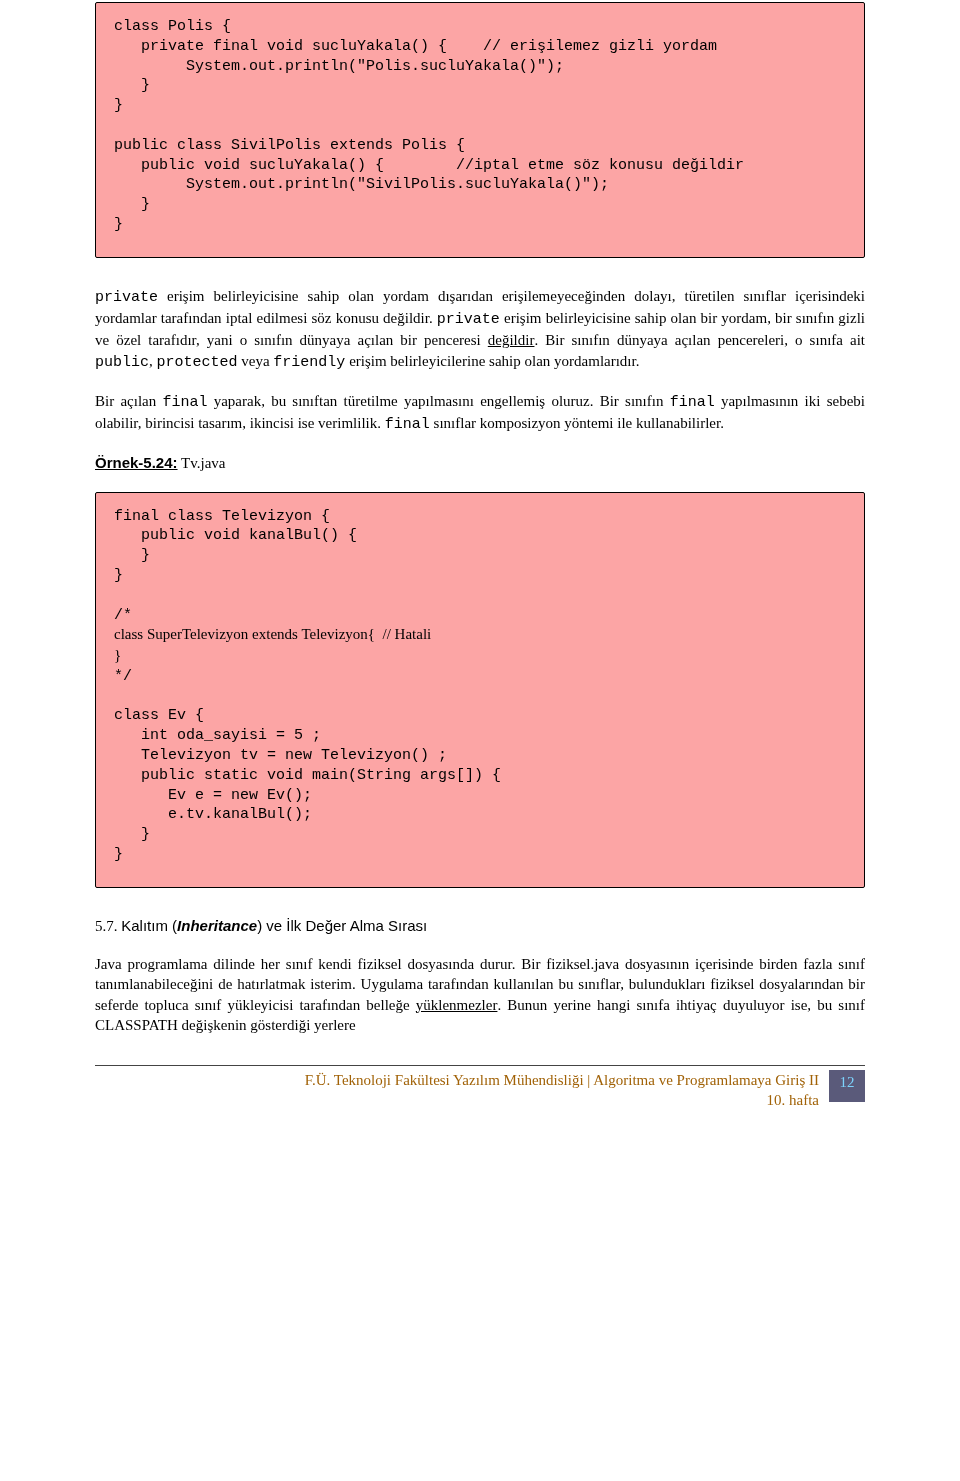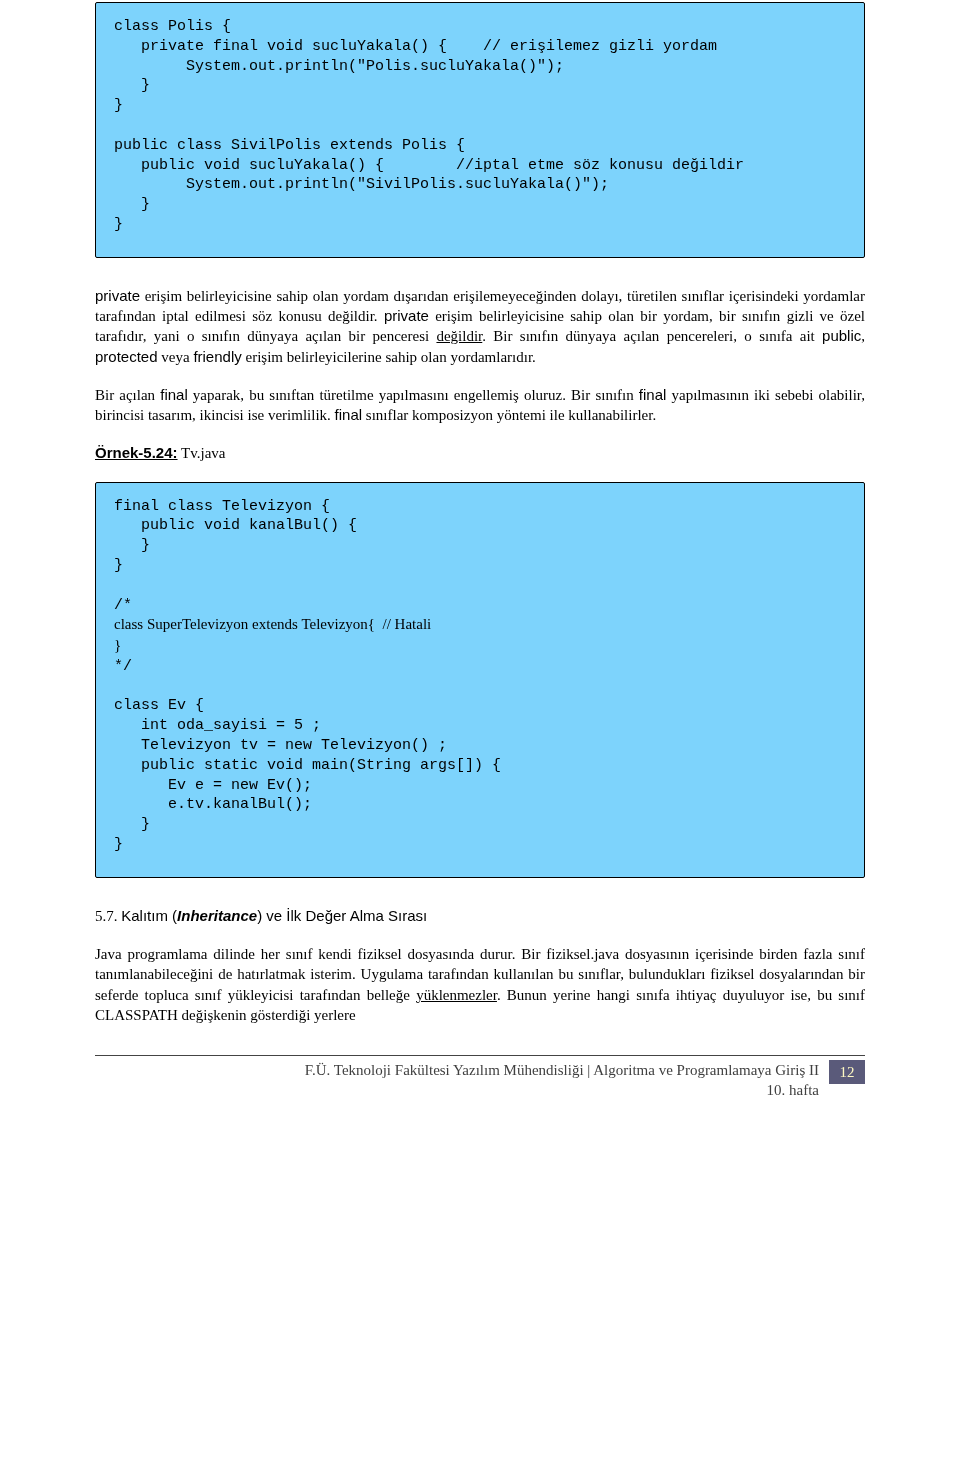--- a/index.html
+++ b/index.html
@@ -9,39 +9,39 @@
     font-family: "Times New Roman", Times, serif;
     font-size: 15px;
     color: #000;
     line-height: 1.35;
     padding: 0 0 40px 0;
   }
   .page {
     padding: 0 95px 0 95px;
   }
   .codebox {
-    background: #7dd3fc;
+    background: #fca5a5;
     border: 1px solid #000;
     padding: 14px 18px 22px 18px;
     margin: 2px 0 28px 0;
     font-family: "Courier New", Courier, monospace;
     font-size: 15px;
     line-height: 1.32;
     white-space: pre;
     color: #000;
     border-radius: 2px;
   }
   .bodytext {
     font-family: "Times New Roman", Times, serif;
     font-size: 15px;
     text-align: justify;
     margin-bottom: 18px;
   }
-  .bodytext .mono { font-family: Liberation Sans, sans-serif; }
-  .underline { text-decoration: underline; }
+  .bodytext .mono { font-family: Liberation Mono, monospace; }
+  .underline { text-decoration: underline; font-family: Liberation Serif, serif; }
   .heading {
     font-family: Arial, Helvetica, sans-serif;
     font-size: 15px;
     font-weight: bold;
     margin-bottom: 18px;
   }
   .example-label {
     font-family: Arial, Helvetica, sans-serif;
     font-weight: bold;
     text-decoration: underline;
@@ -58,27 +58,27 @@
   .footer-line {
     display: flex;
     justify-content: flex-end;
     align-items: flex-start;
     gap: 10px;
     font-family: "Times New Roman", serif;
     font-size: 15px;
   }
   .footer-text {
     text-align: right;
-    color: #404040;
+    color: #a16207;
   }
   .page-num {
     background: #5a5a7a;
-    color: #fef9c3;
+    color: #7dd3fc;
     width: 36px;
-    height: 24px;
+    height: 32px;
     text-align: center;
     line-height: 24px;
     font-size: 15px;
   }
 </style>
 </head>
 <body>
 
 <div class="page">
 

